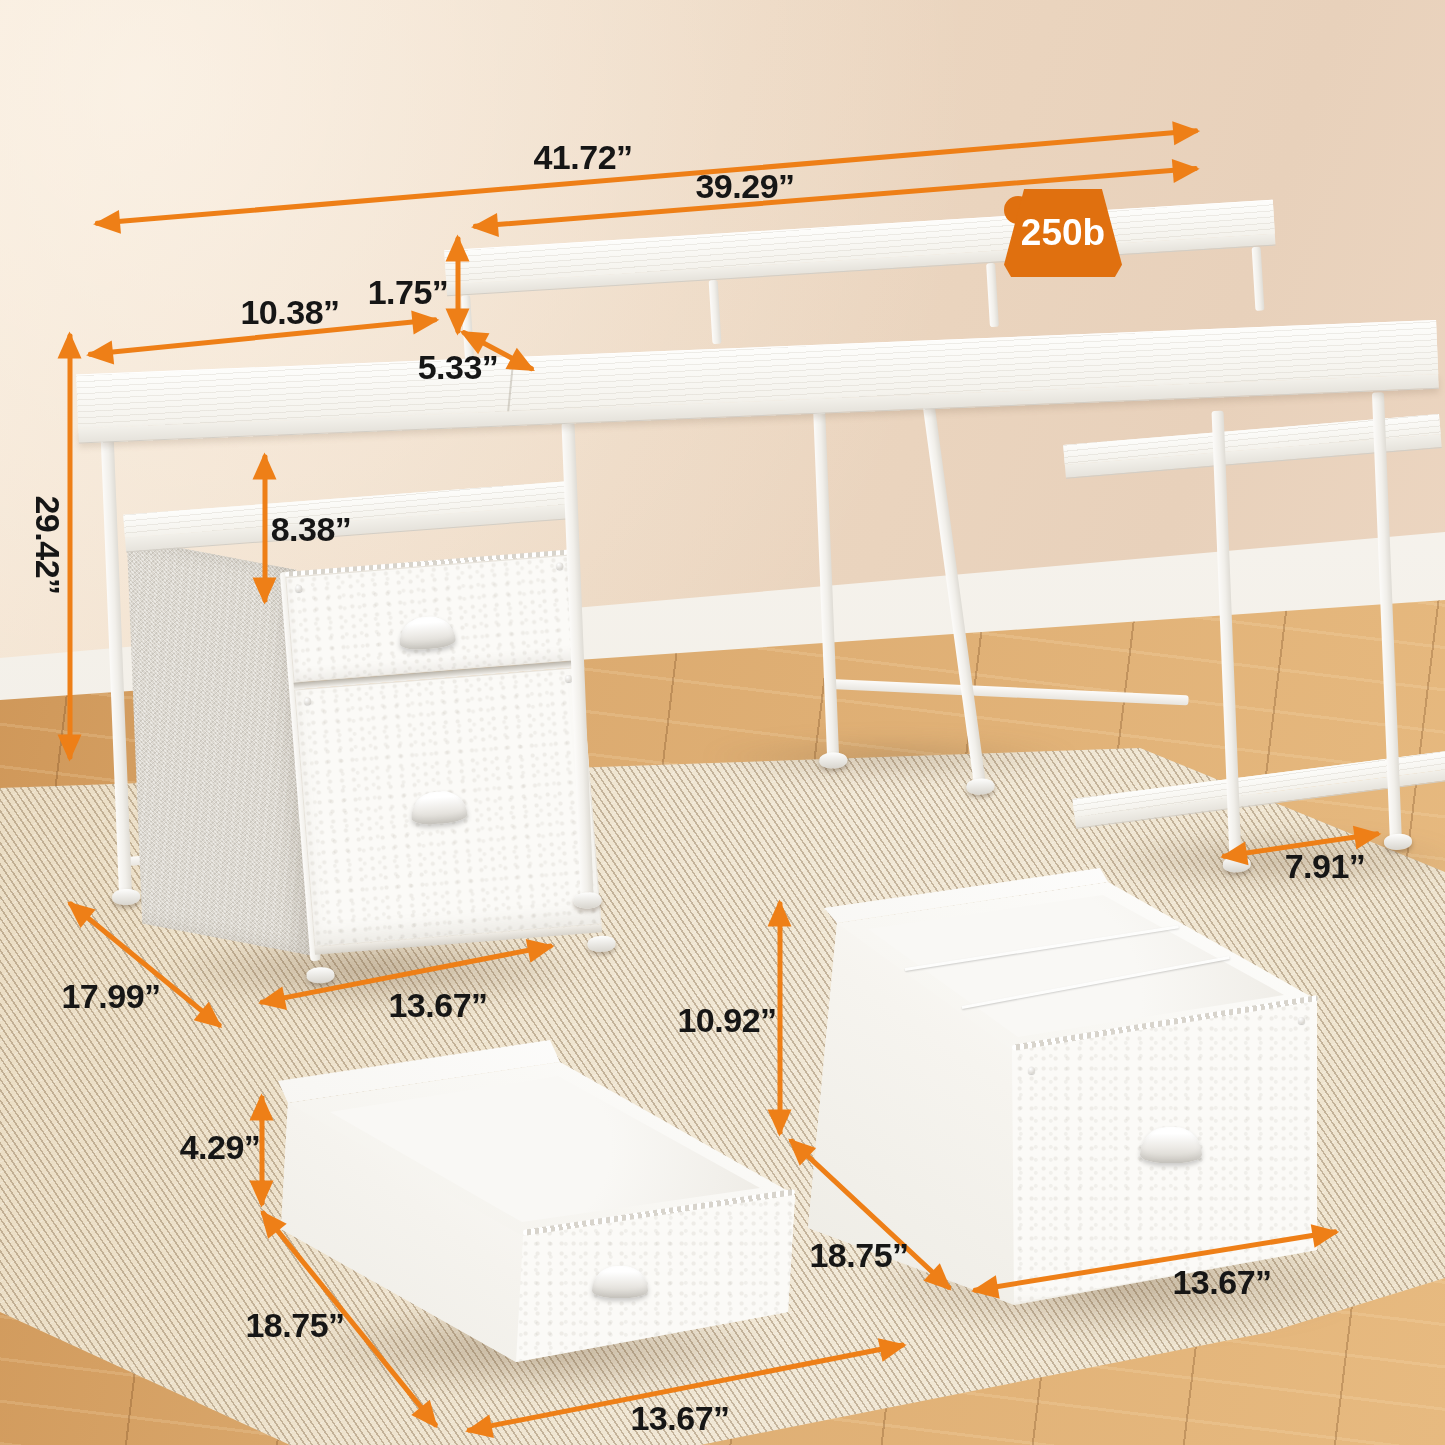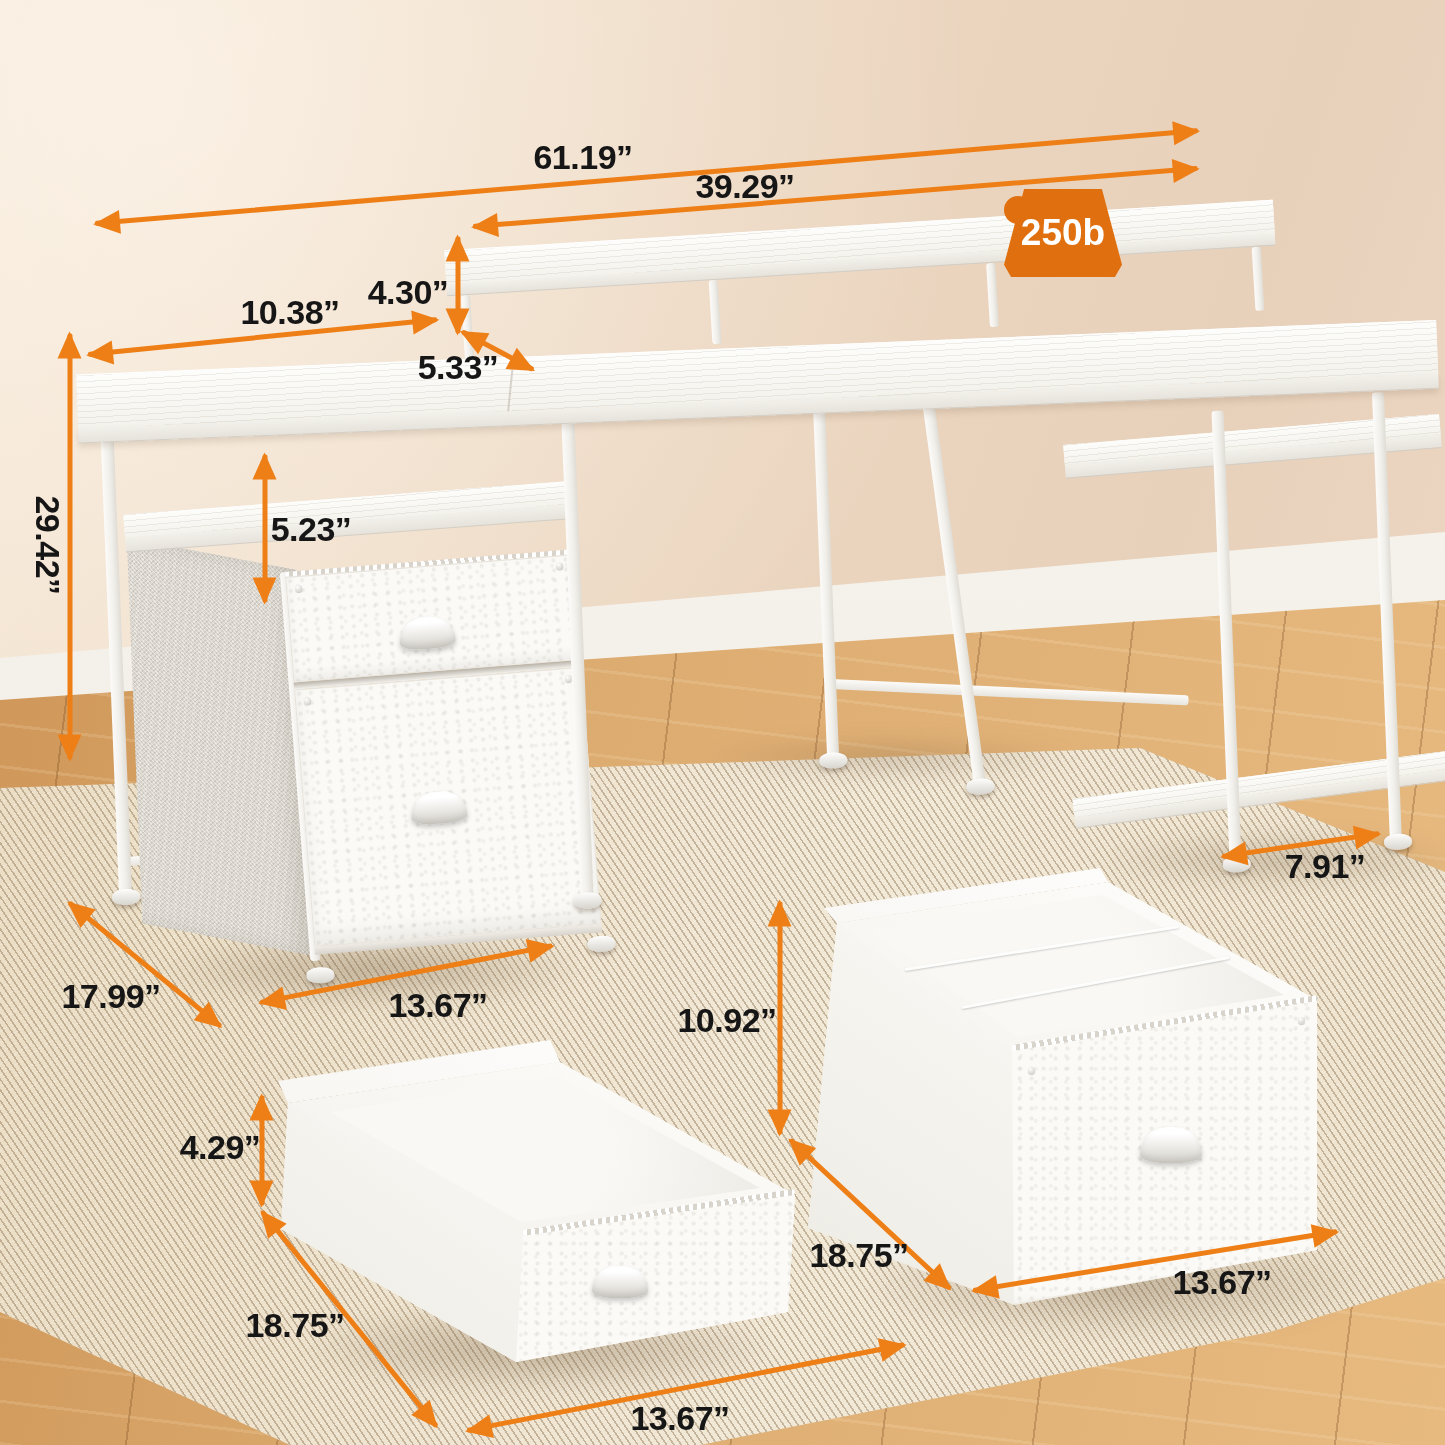--- a/index.html
+++ b/index.html
@@ -183,36 +183,36 @@
   </div>
 
   <div class="weight">
     <div class="w-ring"></div>
     <div class="w-body">
       <span>250b</span>
     </div>
   </div>
 
   <div class="arrow" style="left:95px;top:221px;width:1107px;transform:rotate(-4.81deg);"></div>
-  <div class="dim" style="left:583px;top:157px;">61.19”</div>
+  <div class="dim" style="left:583px;top:157px;">41.72”</div>
 
   <div class="arrow" style="left:473px;top:224px;width:727px;transform:rotate(-4.58deg);"></div>
   <div class="dim" style="left:745px;top:186px;">39.29”</div>
 
   <div class="arrow" style="left:88px;top:352px;width:351px;transform:rotate(-5.73deg);"></div>
   <div class="dim" style="left:290px;top:312px;">10.38”</div>
 
   <div class="arrow" style="left:458px;top:234px;width:97px;transform:rotate(90deg);"></div>
-  <div class="dim" style="left:408px;top:292px;">4.30”</div>
+  <div class="dim" style="left:408px;top:292px;">1.75”</div>
 
   <div class="arrow" style="left:462px;top:329px;width:81px;transform:rotate(28.15deg);"></div>
   <div class="dim" style="left:458px;top:367px;">5.33”</div>
 
   <div class="arrow" style="left:265px;top:452px;width:148px;transform:rotate(90deg);"></div>
-  <div class="dim" style="left:311px;top:529px;">5.23”</div>
+  <div class="dim" style="left:311px;top:529px;">8.38”</div>
 
   <div class="arrow" style="left:70px;top:331px;width:426px;transform:rotate(90deg);"></div>
   <div class="dim vert" style="left:47px;top:545px;">29.42”</div>
 
   <div class="arrow" style="left:69px;top:900px;width:196px;transform:rotate(39.2deg);"></div>
   <div class="dim" style="left:111px;top:996px;">17.99”</div>
 
   <div class="arrow" style="left:260px;top:1000px;width:298px;transform:rotate(-11deg);"></div>
   <div class="dim" style="left:438px;top:1005px;">13.67”</div>
 

